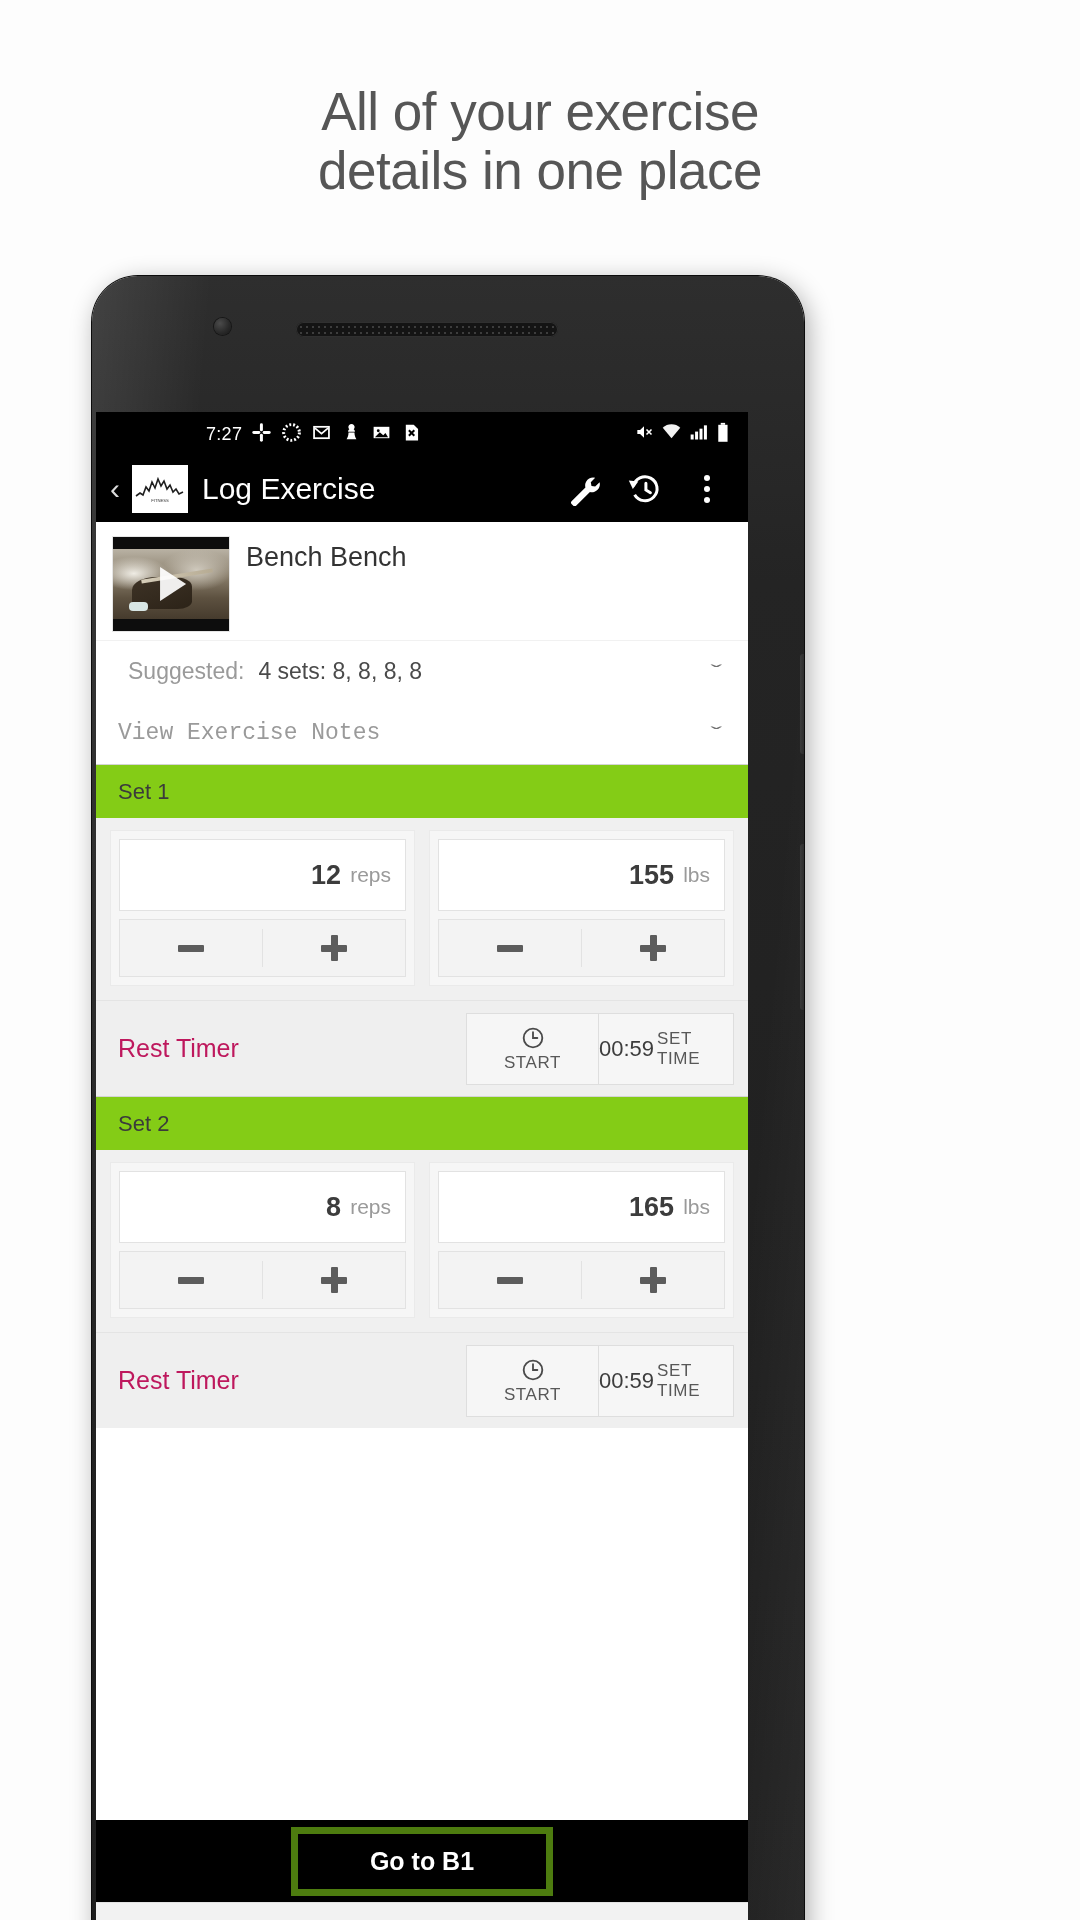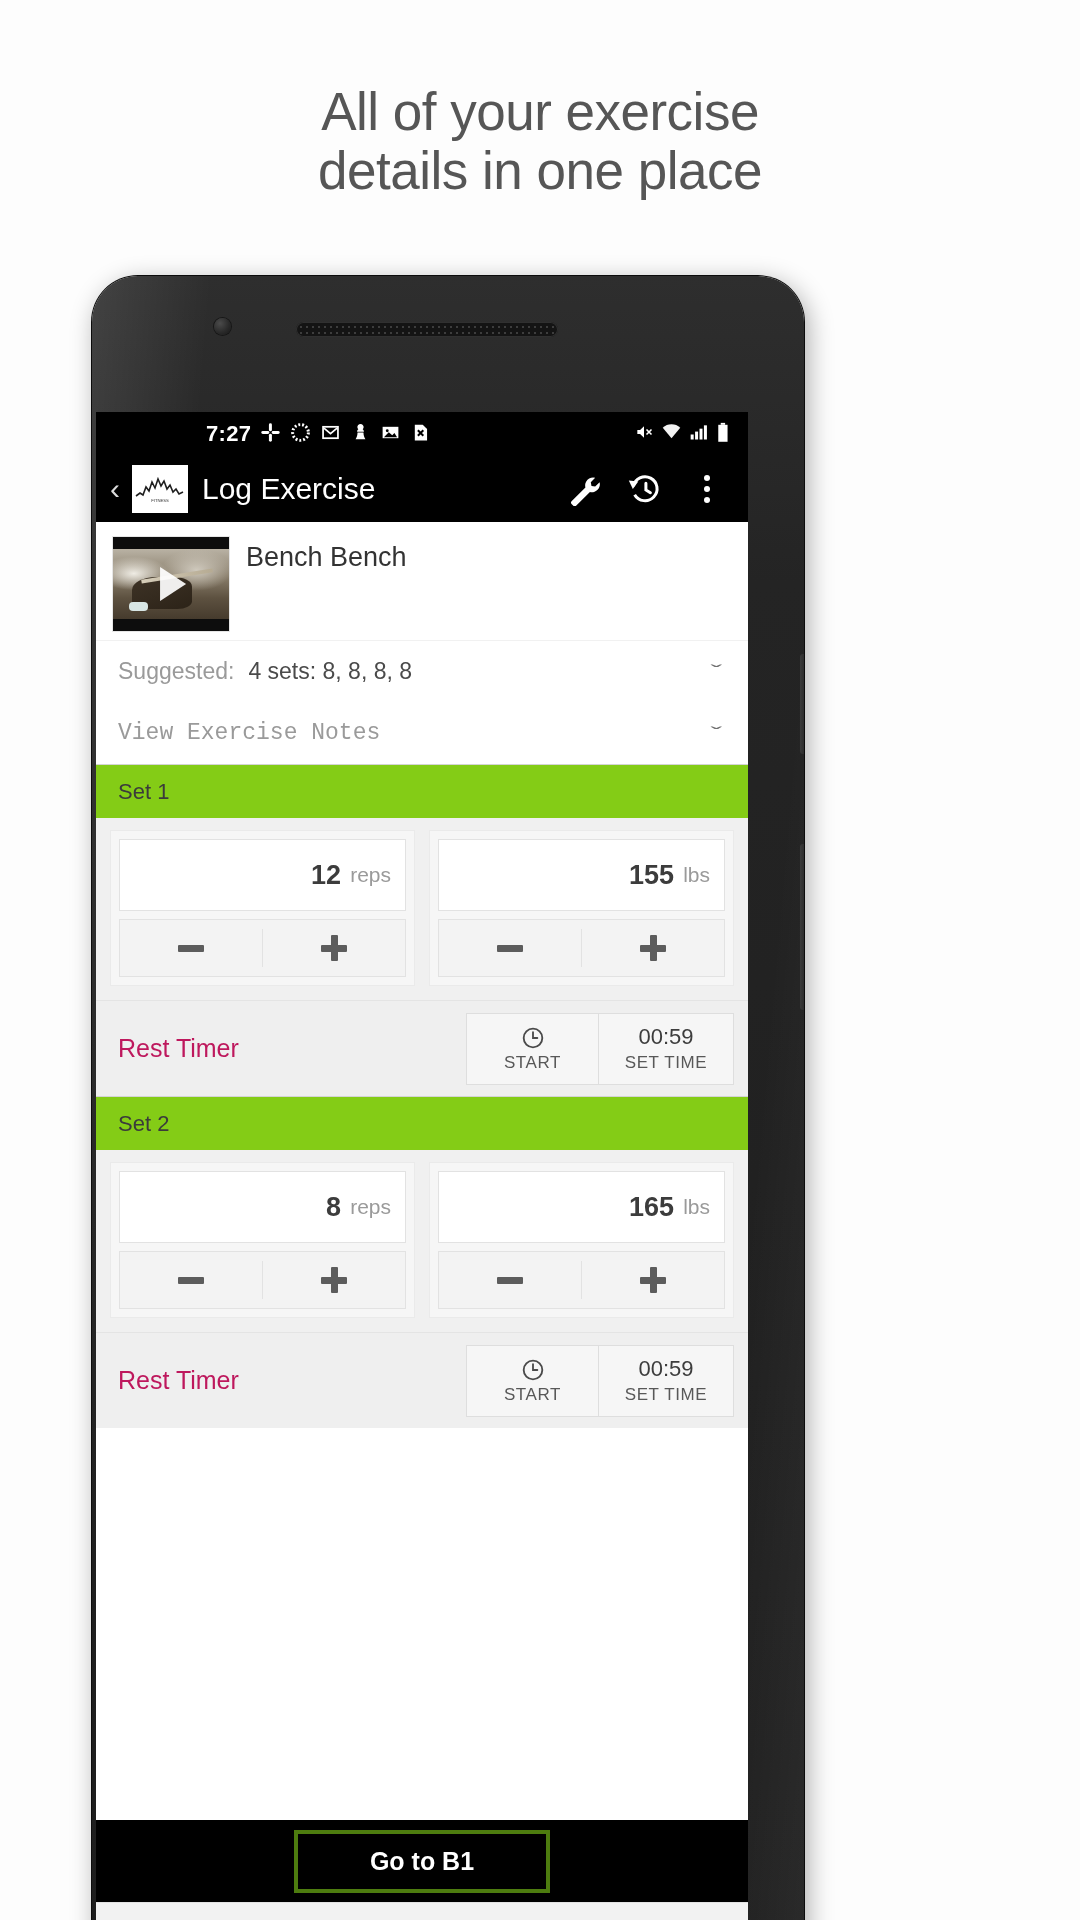--- a/index.html
+++ b/index.html
@@ -92,21 +92,21 @@
   
   .statusbar {
     height:44px;
     background:#000;
     display:flex;
     align-items:center;
     padding:0 12px 0 0;
     color:#fff;
   }
   .sb-left { display:flex; align-items:center; gap:9px; padding-left:110px; flex:1;}
-  .sb-time { font-size:22px; letter-spacing:0.3px;font-weight:bold; }
+  .sb-time { font-size:18px; letter-spacing:0.3px; }
   .sb-right { display:flex; align-items:center; gap:7px; padding-right:6px;}
   .sbicon { display:block; }
 
   
   .appbar {
     height:66px;
     background:#000;
     display:flex;
     align-items:center;
     padding:0 12px 0 8px;
@@ -190,21 +190,21 @@
   }
   .exercise-name{
     font-size:27px;
     color:#333;
     padding-top:6px;
   }
 
   .row-expand{
     display:flex;
     align-items:center;
-    padding:0 18px 0 22px;
+    padding:0 18px 0 32px;
     height:62px;
     background:#fff;
     border-top:1px solid #f1f1f1;
   }
   .row-expand .lbl{ color:#9a9a9a; font-size:23px; }
   .row-expand .val{ color:#4a4a4a; font-size:23px; margin-left:14px; }
   .row-expand .spacer{ flex:1; }
   .chev{
     color:#6f6f6f;
     font-size:20px;
@@ -290,38 +290,38 @@
   }
   .timer-start{
     width:132px;
     display:flex; flex-direction:column; align-items:center; justify-content:center;
     gap:2px;
     border-right:1px solid #dedede;
   }
   .timer-start .cap{ font-size:17px; color:#585858; letter-spacing:0.6px;}
   .timer-set{
     width:134px;
-    display:flex; flex-direction:column; align-items:center; justify-content:center;
+    display:flex; flex-direction:row; align-items:center; justify-content:center;
     gap:3px;
   }
   .timer-set .tval{ font-size:22px; color:#3d3d3d; }
   .timer-set .cap{ font-size:17px; color:#585858; letter-spacing:0.6px;}
 
   .bottom-bar{
     position:absolute;
     left:0; right:0;
     bottom:74px;
     height:82px;
     background:#000;
     display:flex;
     align-items:center;
     justify-content:center;
   }
   .goto-btn{
-    border:4px solid #4d7c0f;
+    border:7px solid #4d7c0f;
     color:#fff;
     font-size:25px;
     font-weight:700;
     padding:13px 72px;
     background:#000;
   }
   .navbar{
     position:absolute;
     left:0; right:0; bottom:0;
     height:74px;

